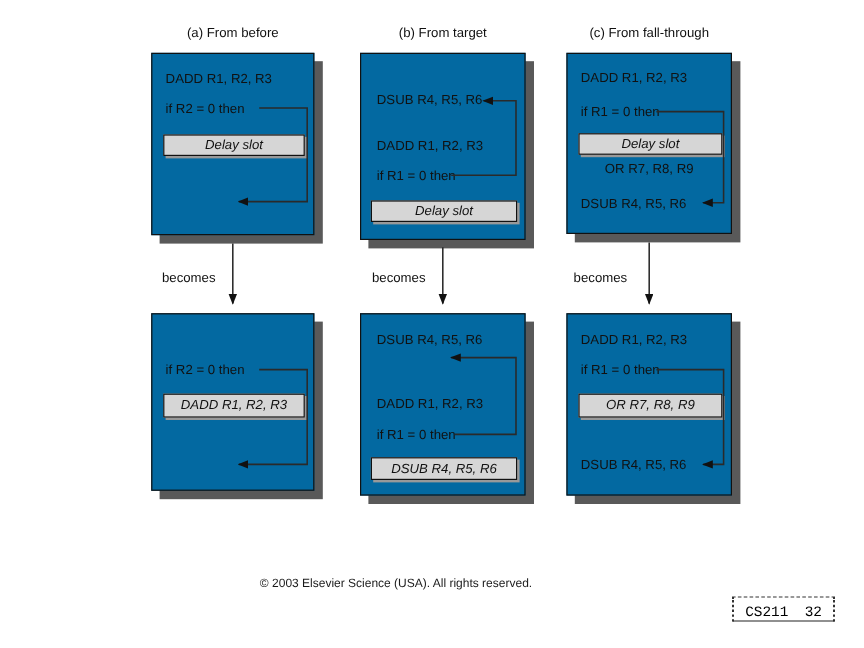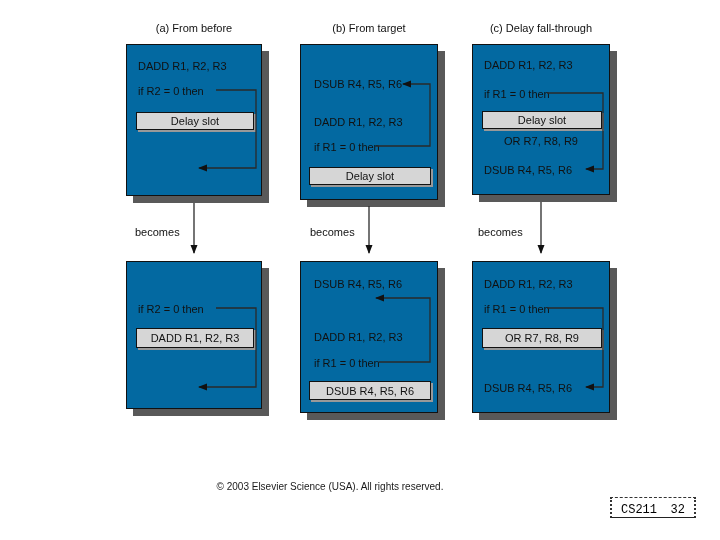--- a/index.html
+++ b/index.html
@@ -3,38 +3,38 @@
 <meta charset="utf-8">
 <style>
   html,body{margin:0;padding:0;background:#fff;}
   .stage{position:relative;width:720px;height:540px;background:#fff;overflow:hidden;
          font-family:"Liberation Sans",sans-serif;color:#111;}
   .title{position:absolute;top:22px;width:170px;text-align:center;font-size:11px;white-space:nowrap;}
   .box{position:absolute;background:#0369a1;border:1.5px solid #111;box-shadow:7px 7px 0 0 #595959;box-sizing:border-box;}
   .ins{position:absolute;font-size:11px;line-height:14px;white-space:nowrap;}
   .ins.center{left:0;right:0;text-align:center;}
   .slot{position:absolute;background:#d6d6d6;border:1.5px solid #111;box-shadow:2px 2px 0 0 #999;
-        display:flex;align-items:center;justify-content:center;font-size:11px;box-sizing:border-box;}
+        display:flex;align-items:center;justify-content:center;font-size:11px;box-sizing:border-box;font-style:italic;}
   .becomes{position:absolute;top:226px;font-size:11px;}
   .overlay{position:absolute;left:0;top:0;width:720px;height:540px;pointer-events:none;}
   .copyright{position:absolute;top:481px;left:0;width:660px;text-align:center;font-size:10px;color:#1a1a1a;}
   .slidebox{position:absolute;left:610px;top:497px;width:86px;height:21px;box-sizing:border-box;
             border-top:1px dashed #333;border-bottom:1px solid #222;
             border-left:2px dotted #333;border-right:2px dotted #333;
             display:flex;align-items:flex-end;justify-content:space-between;padding:0 9px;
             font-family:"Liberation Mono",monospace;font-size:12px;color:#000;background:#fff;}
 </style>
 </head>
 <body>
 
 <div class="stage">
 
   <div class="title" style="left:109px;">(a) From before</div>
   <div class="title" style="left:284px;">(b) From target</div>
-  <div class="title" style="left:456px;">(c) Delay fall-through</div>
+  <div class="title" style="left:456px;">(c) From fall-through</div>
 
   <div class="box" style="left:126px;top:44px;width:136px;height:152px;">
     <div class="ins" style="left:11px;top:14px;">DADD R1, R2, R3</div>
     <div class="ins" style="left:11px;top:39px;">if R2 = 0 then</div>
     <div class="slot" style="left:9px;top:67px;width:118px;height:18px;">
       <span>Delay slot</span>
     </div>
   </div>
 
   <div class="box" style="left:300px;top:44px;width:138px;height:156px;">

